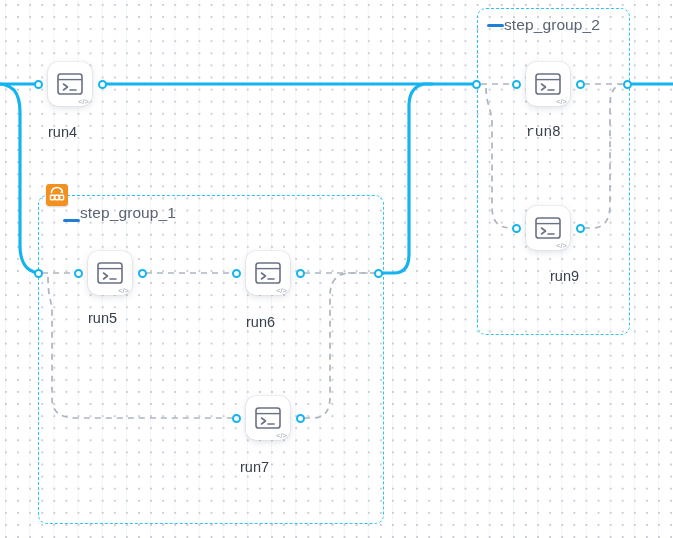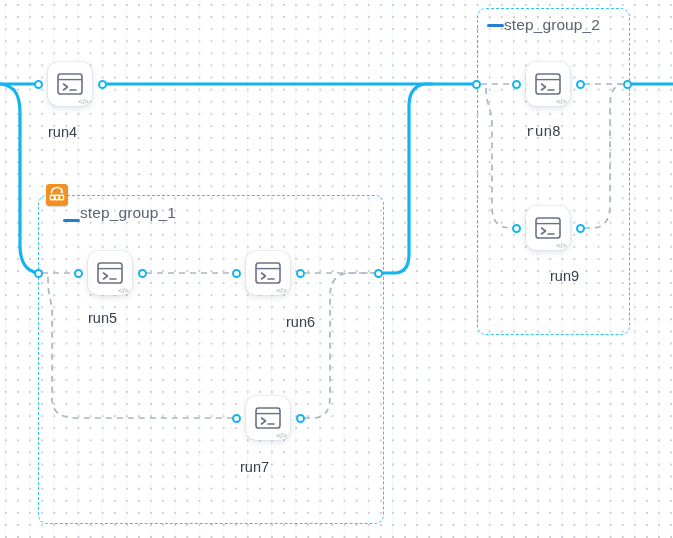--- a/index.html
+++ b/index.html
@@ -183,21 +183,21 @@
 
   <div class="node" style="left:246px; top:251px;">
     <svg class="term" width="26" height="22" viewBox="0 0 26 22">
       <rect x="1" y="1" width="24" height="20" rx="2.6" fill="#ffffff" stroke="#6b7185" stroke-width="1.6"></rect>
       <line x1="1" y1="6.6" x2="25" y2="6.6" stroke="#6b7185" stroke-width="1.4"></line>
       <path d="M6.5 11 L10.5 14 L6.5 17" fill="none" stroke="#6b7185" stroke-width="1.6" stroke-linecap="round" stroke-linejoin="round"></path>
       <line x1="13" y1="17" x2="19" y2="17" stroke="#6b7185" stroke-width="1.6" stroke-linecap="round"></line>
     </svg>
     <span class="codeglyph">&lt;/&gt;</span>
   </div>
-  <div class="node-label" style="left:246px; top:314px; width:44px;margin-left:40px;">run6</div>
+  <div class="node-label" style="left:246px; top:314px; width:44px;">run6</div>
 
   <div class="node" style="left:246px; top:396px;">
     <svg class="term" width="26" height="22" viewBox="0 0 26 22">
       <rect x="1" y="1" width="24" height="20" rx="2.6" fill="#ffffff" stroke="#6b7185" stroke-width="1.6"></rect>
       <line x1="1" y1="6.6" x2="25" y2="6.6" stroke="#6b7185" stroke-width="1.4"></line>
       <path d="M6.5 11 L10.5 14 L6.5 17" fill="none" stroke="#6b7185" stroke-width="1.6" stroke-linecap="round" stroke-linejoin="round"></path>
       <line x1="13" y1="17" x2="19" y2="17" stroke="#6b7185" stroke-width="1.6" stroke-linecap="round"></line>
     </svg>
     <span class="codeglyph">&lt;/&gt;</span>
   </div>

